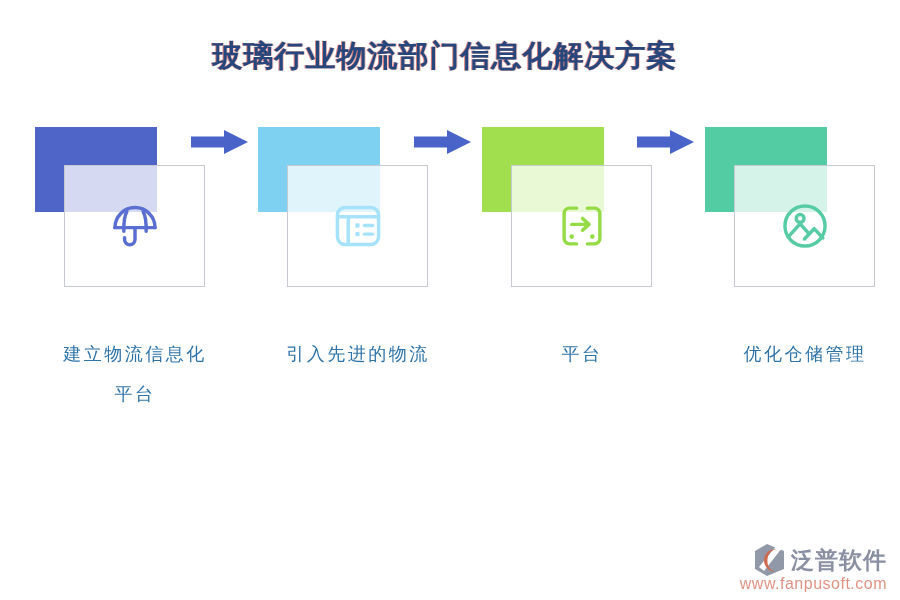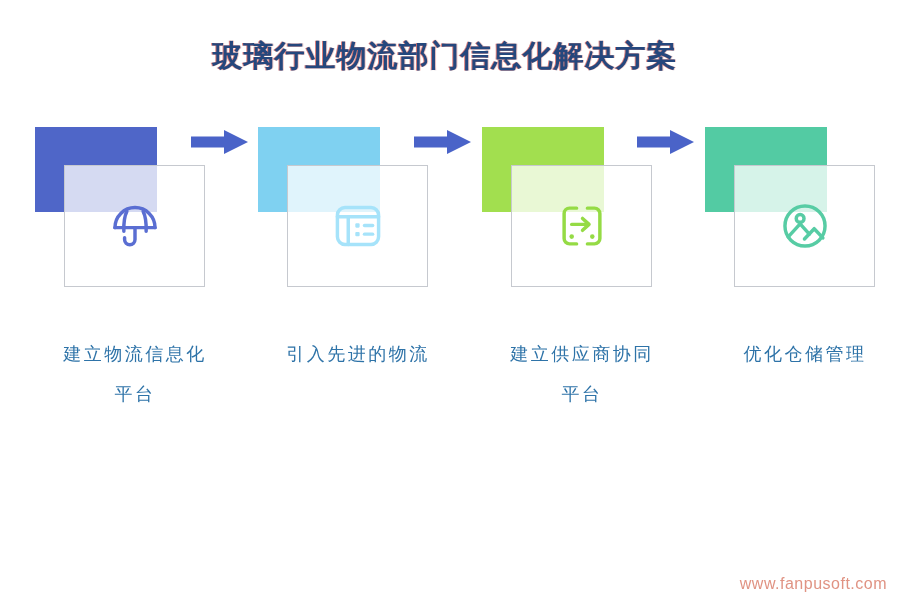--- a/index.html
+++ b/index.html
@@ -108,21 +108,20 @@
           <path class="stk" d="M19 7.5h-6.5a5 5 0 0 0-5 5v23a5 5 0 0 0 5 5H19"></path>
           <path class="stk" d="M29 7.5h6.5a5 5 0 0 1 5 5v23a5 5 0 0 1-5 5H29"></path>
           <path class="stk" d="M14.5 22.5h14"></path>
           <path class="stk" d="M24.5 17l6 5.5-6 5.5"></path>
           <circle class="fil" cx="14.5" cy="33.8" r="2.1"></circle>
           <circle class="fil" cx="33.5" cy="33.8" r="2.1"></circle>
         </svg>
       </span>
     </div>
     <div class="label">
-      <span>建立供应商协同</span>
       <span>平台</span>
     </div>
   </div>
 
   <div class="arrow" style="left:637px">
     <svg viewBox="0 0 57 24">
         <polygon points="0,6.5 33,6.5 33,0 57,12 33,24 33,17.5 0,17.5"></polygon>
       </svg>
   </div>
 
@@ -138,16 +137,24 @@
         </svg>
       </span>
     </div>
     <div class="label">
       <span>优化仓储管理</span>
       <span></span>
     </div>
   </div>
 
   <div class="logo">
+    <div class="row">
+      <svg class="mark" viewBox="0 0 38 36">
+        <path class="mark-gray" d="M16 2 L33 9 V27 L16 34 L4 27 V9 Z"></path>
+        <path class="mark-slash" d="M8 25 L26 3 L31 6 L13 29 Z"></path>
+        <path class="mark-orange" d="M25 7a12 12 0 0 0-1.5 22.5A9.5 9.5 0 0 1 25 7Z"></path>
+      </svg>
+      <span class="name">泛普软件</span>
+    </div>
     <span class="url">www.fanpusoft.com</span>
   </div>
 
 </div>
 
 </body></html>

